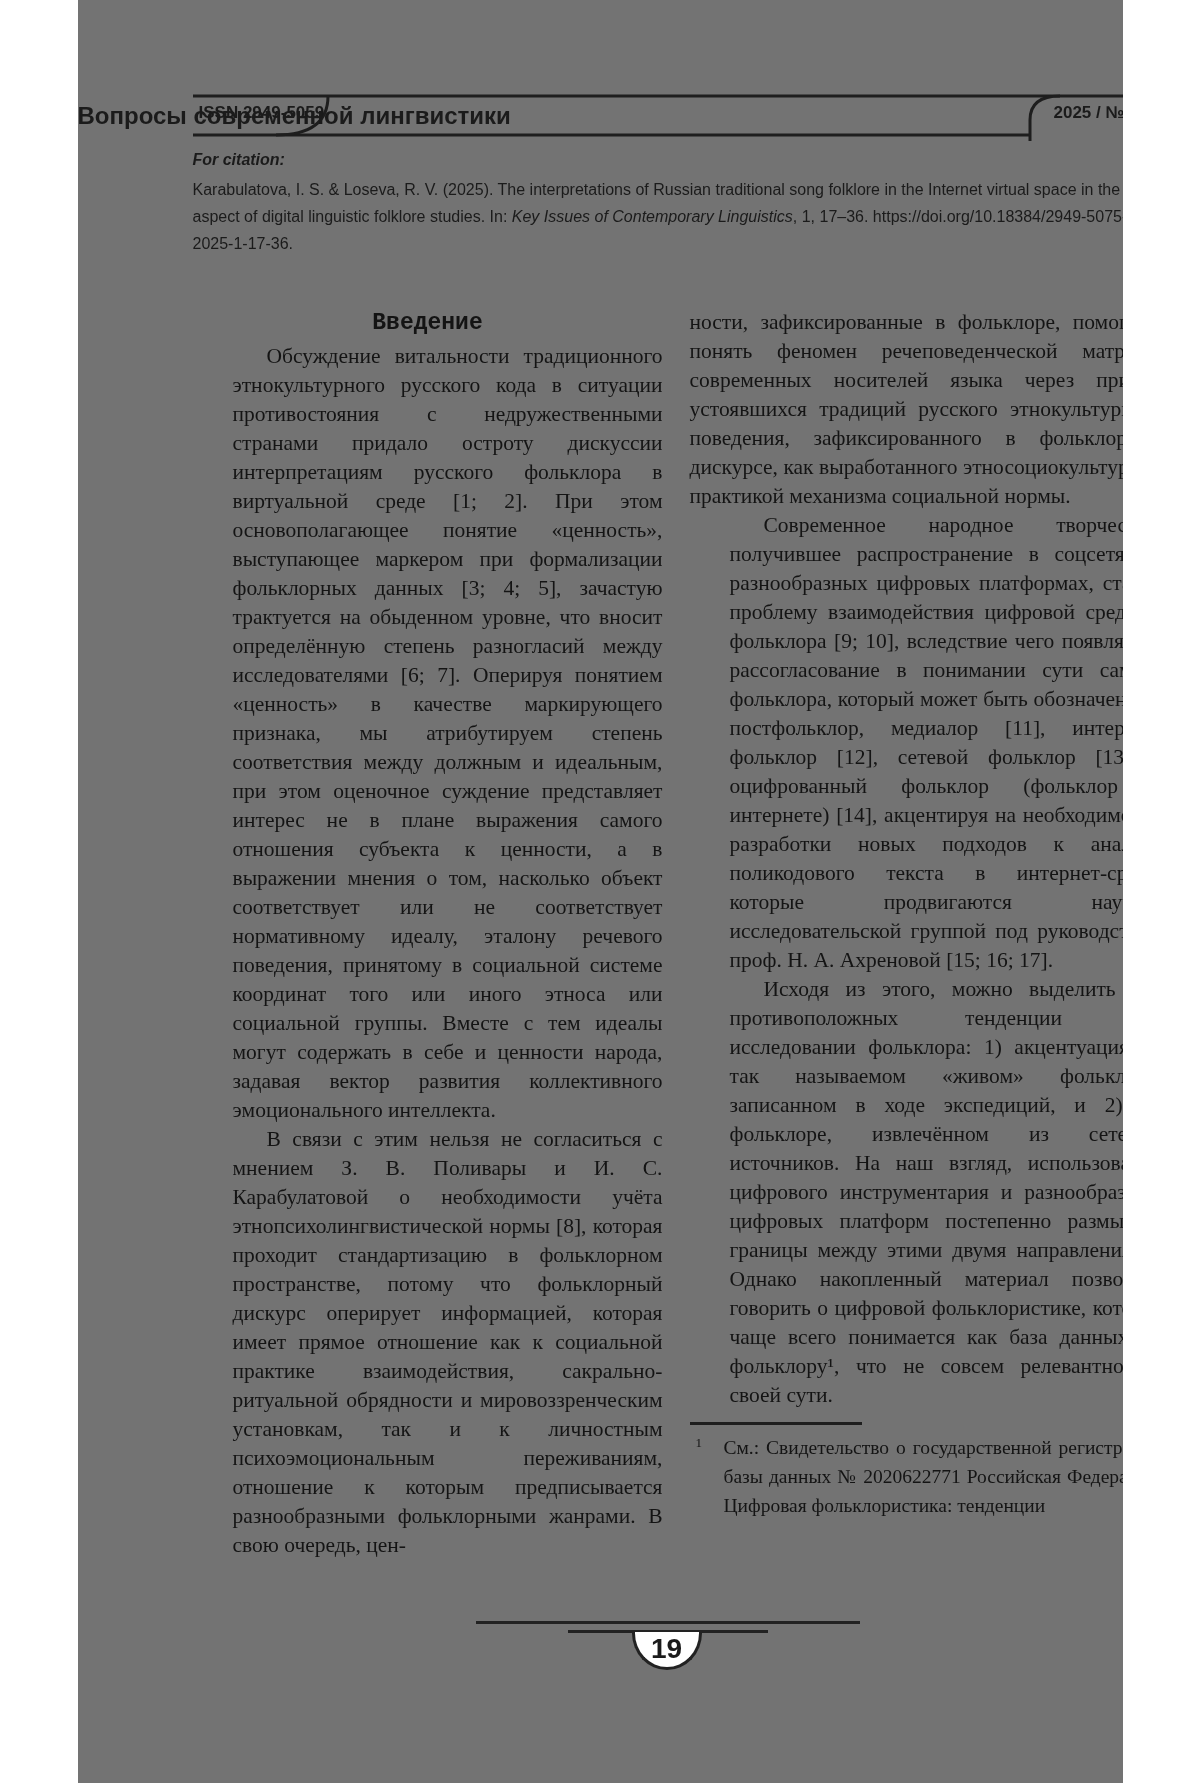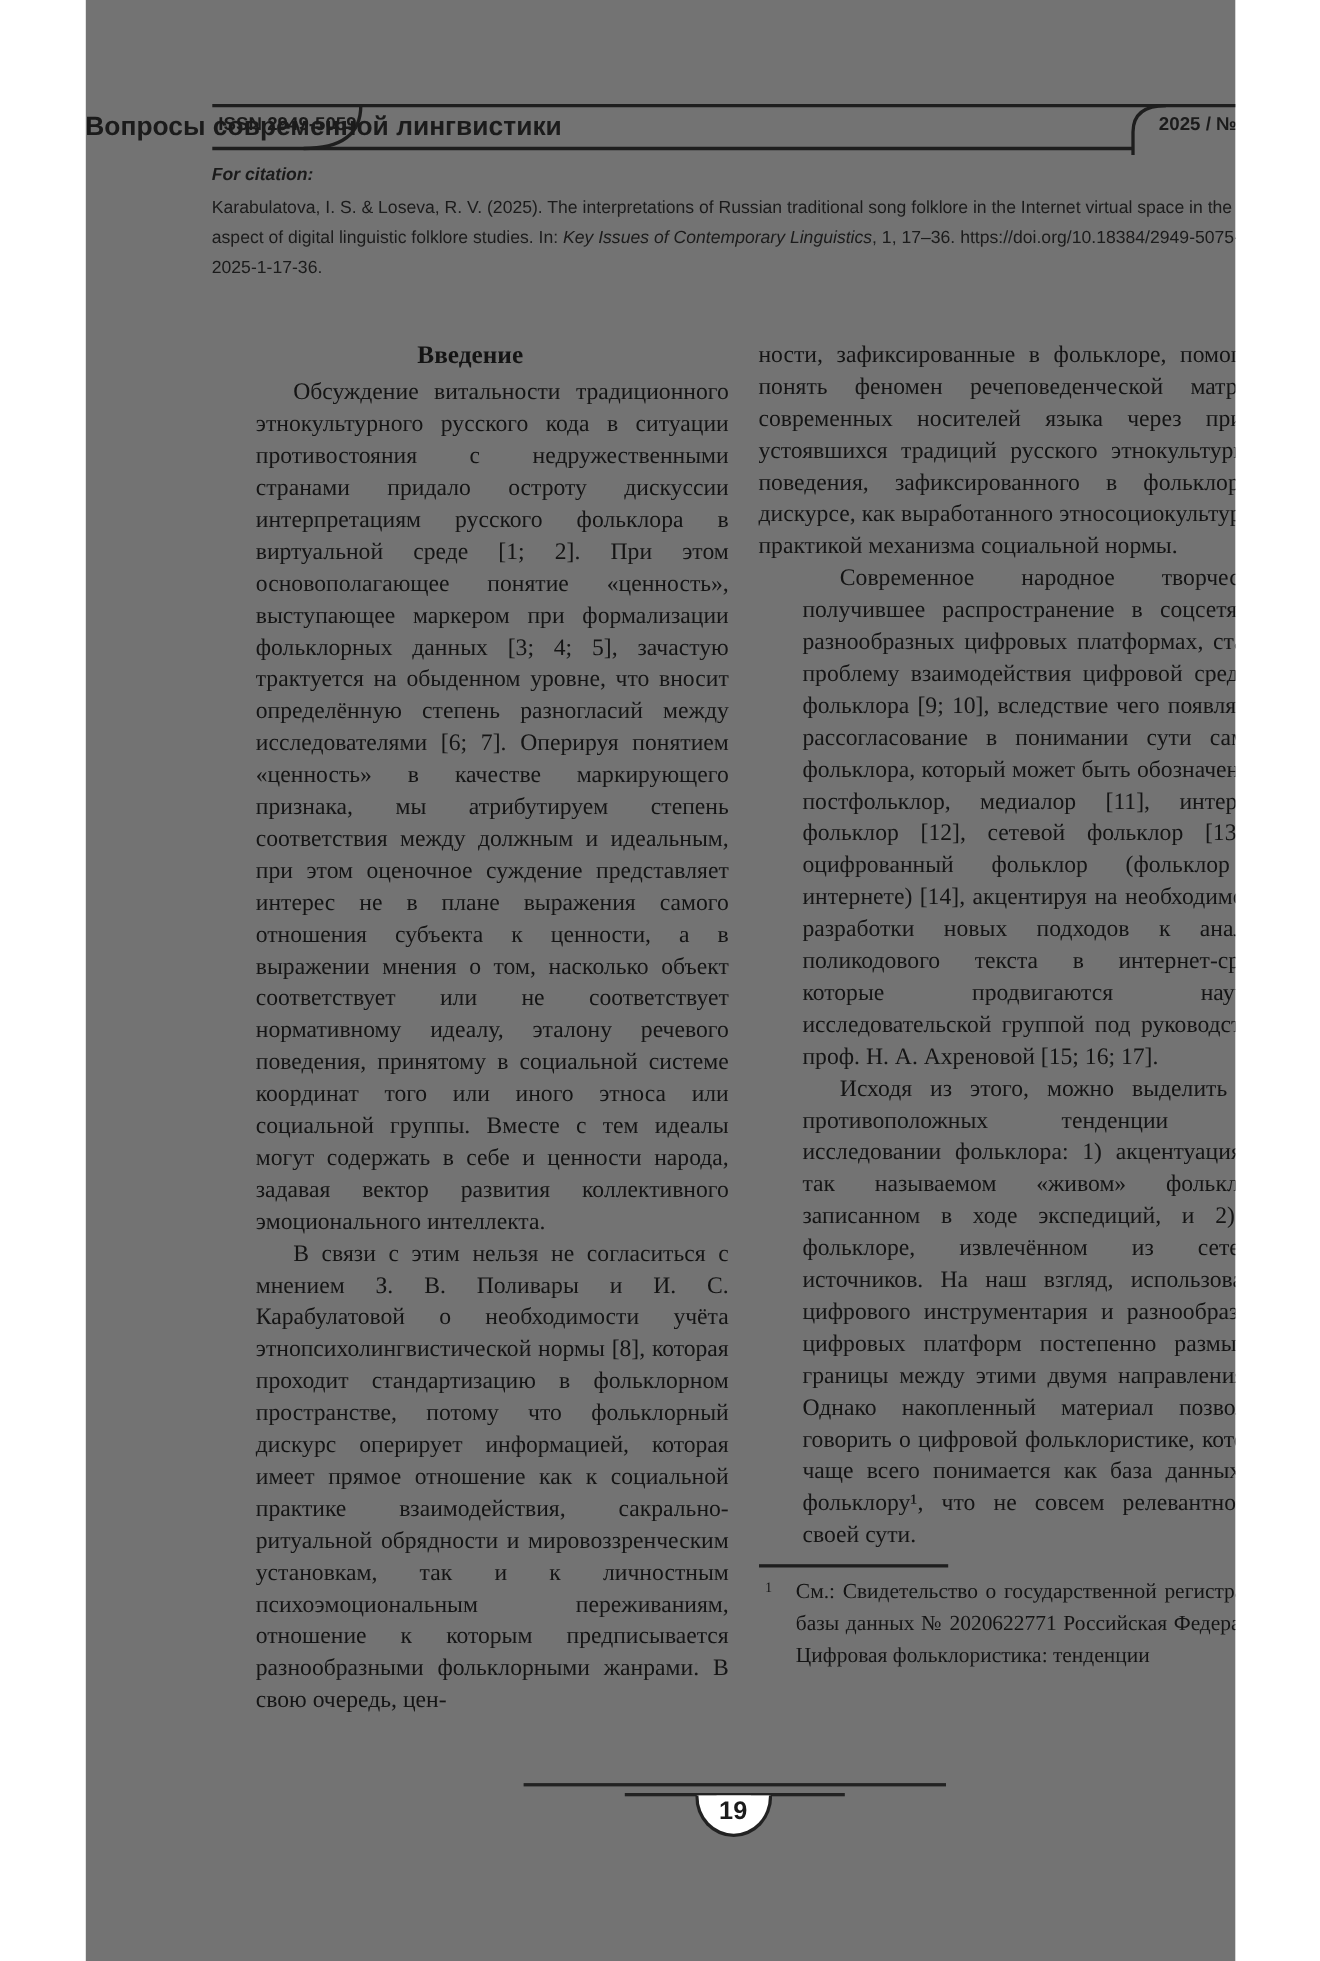--- a/index.html
+++ b/index.html
@@ -51,21 +51,21 @@
     color: #141414;
   }
   .col-left  { left: 115px; width: 470px; }
   .col-right { left: 612px; width: 473px; }
   .section-heading {
     font-size: 23px;
     font-weight: bold;
     text-align: center;
     line-height: 30px;
     margin-bottom: 4px;
-    font-family: Liberation Serif, serif;
+    font-family: Liberation Mono, monospace;
   }
   .para.indent { text-indent: 34px; margin-left: 40px; }
   .para { text-align: justify; }
 
   
   .footnote {
     margin-top: 12px;
     font-family: "Liberation Serif", "DejaVu Serif", serif;
     font-size: 19.5px;
     line-height: 29px;
@@ -88,21 +88,21 @@
     position: absolute; left: 490px; top: 1630px;
     width: 200px; height: 3px; background: #222;
   }
   .page-badge {
     position: absolute; left: 554px; top: 1632px;
     width: 70px; height: 38px;
     border: 3px solid #222; border-top: none;
     border-radius: 0 0 38px 38px / 0 0 40px 40px;
     display: flex; align-items: flex-start; justify-content: center;
     font-family: "Liberation Sans", "DejaVu Sans", sans-serif;
-    font-size: 23px; font-weight: bold; color: #1b1b1b;
+    font-size: 28px; font-weight: bold; color: #1b1b1b;
     padding-top: 1px;
     background: #fff;
   }
 </style>
 </head>
 <body>
 
 <div class="page">
 
   <svg class="hdr-rules" width="1200" height="150" viewBox="0 0 1200 150" aria-hidden="true">

